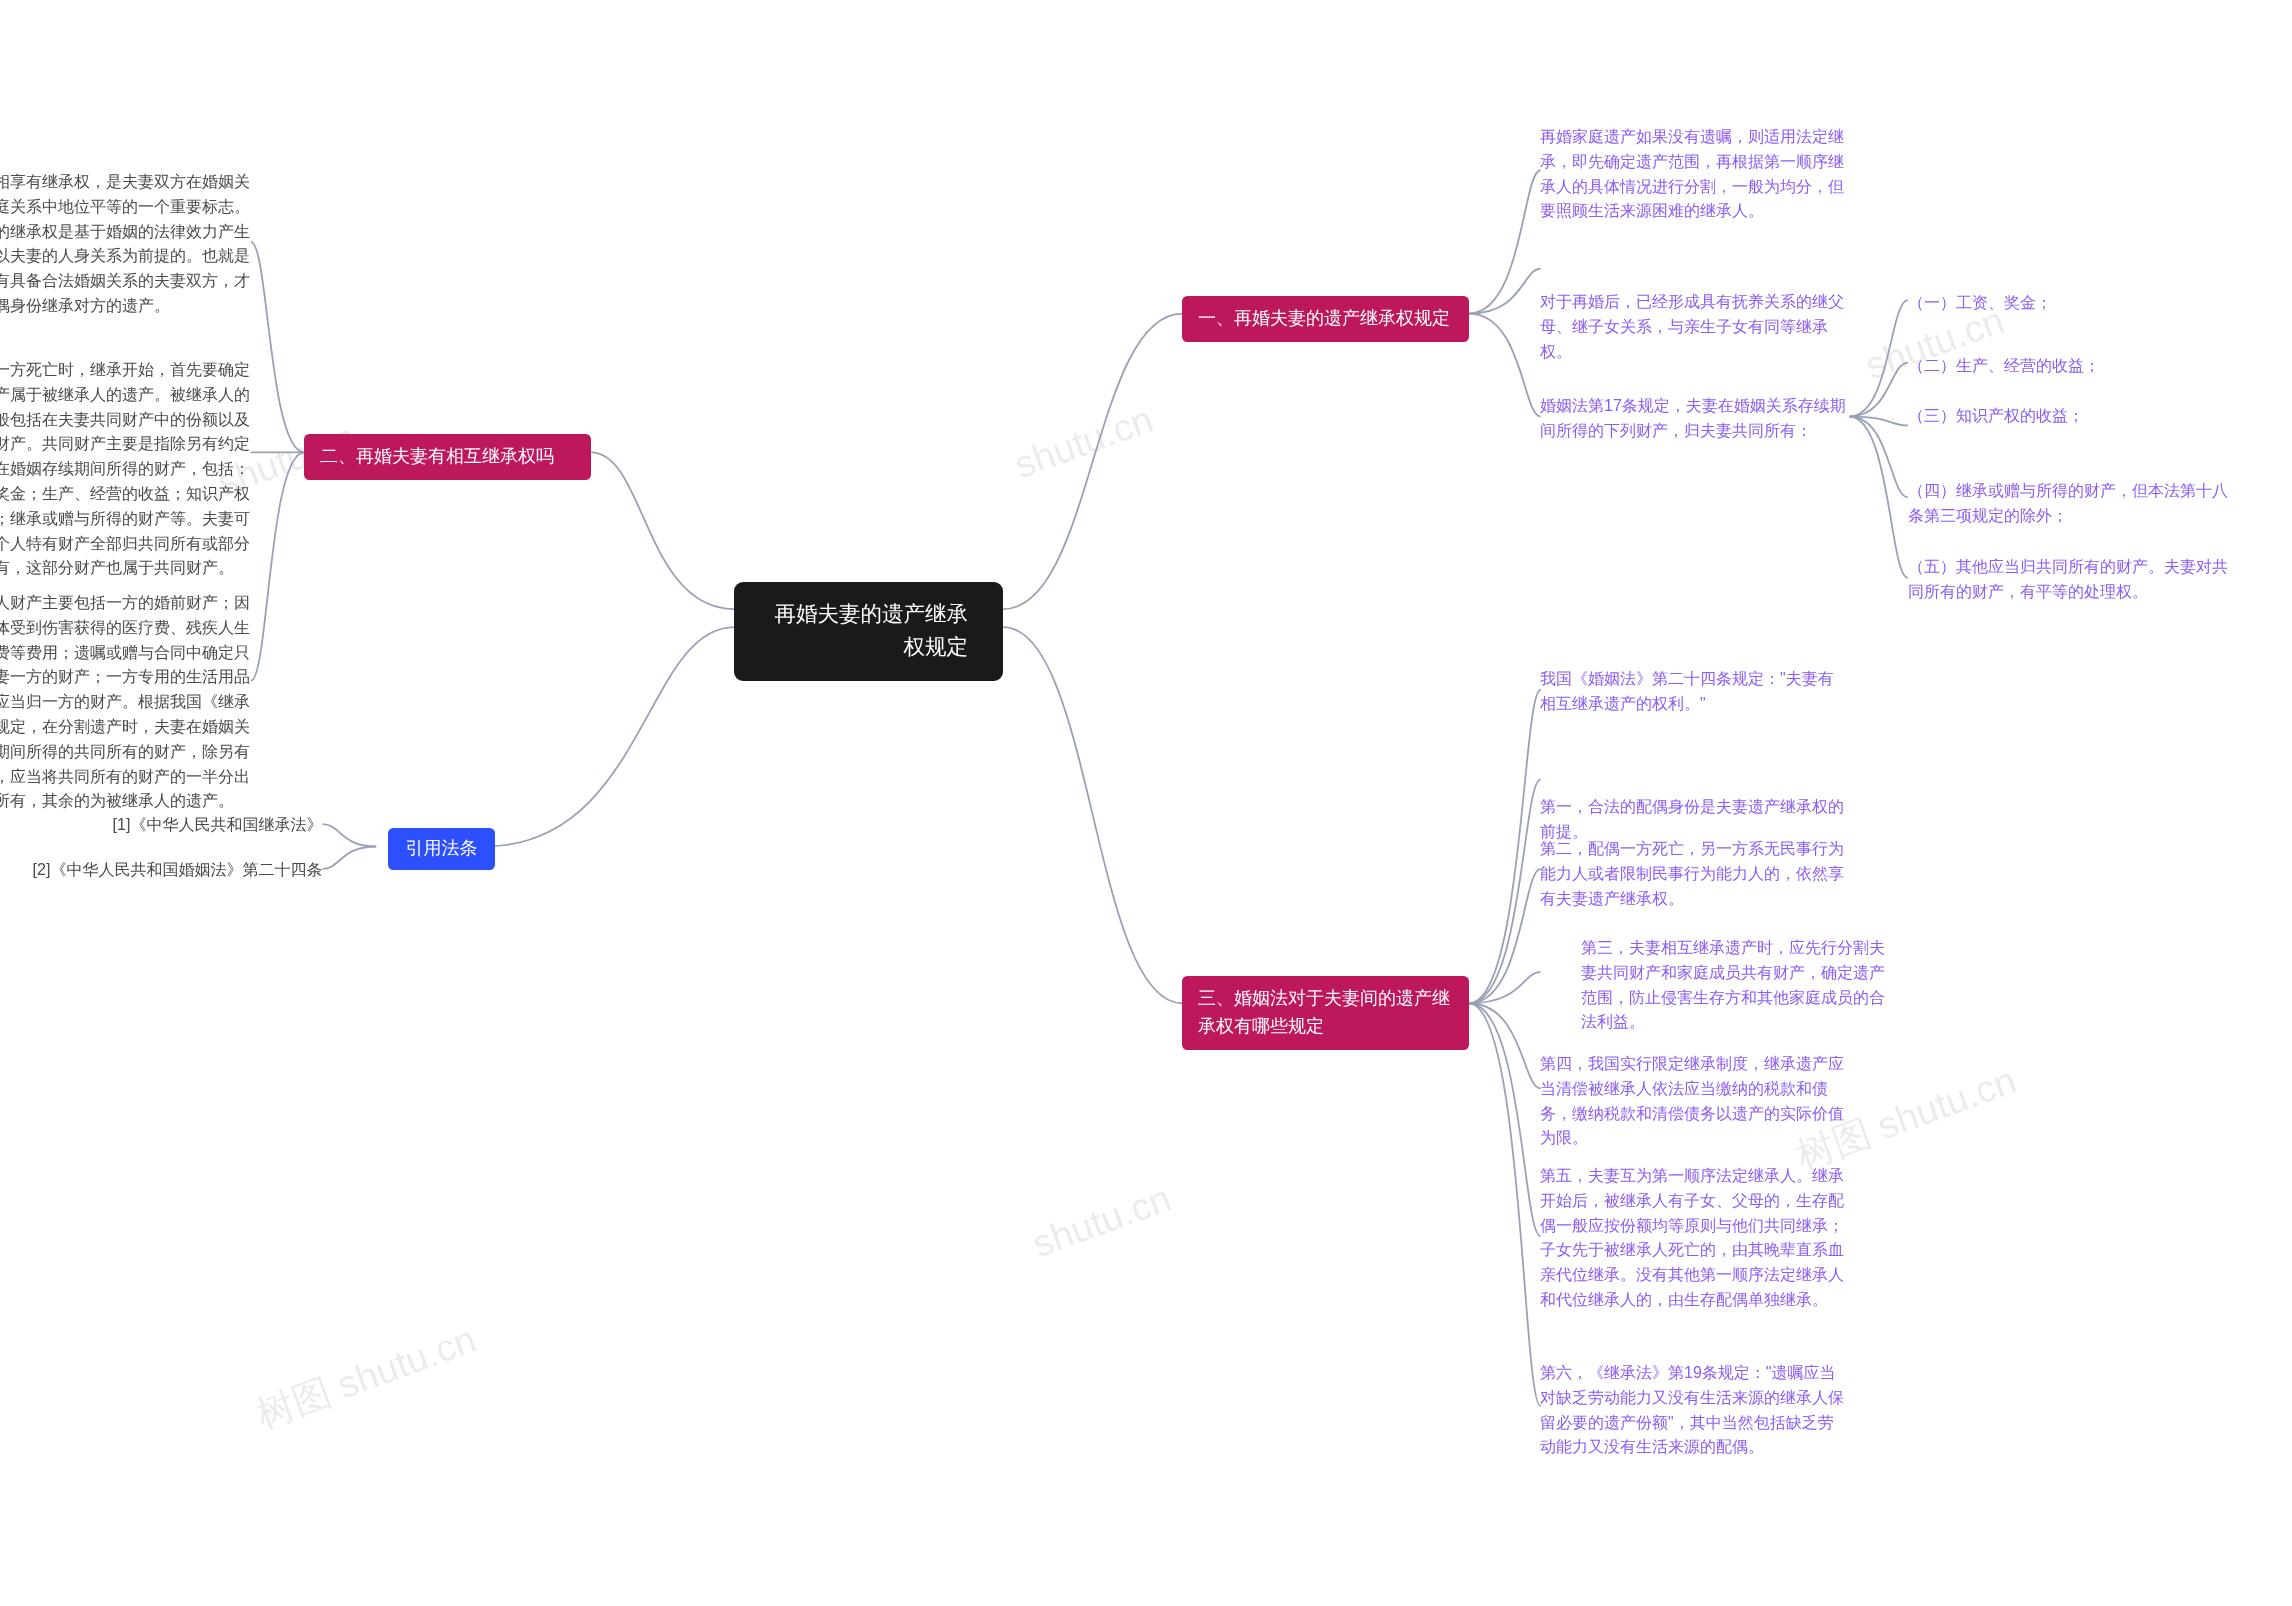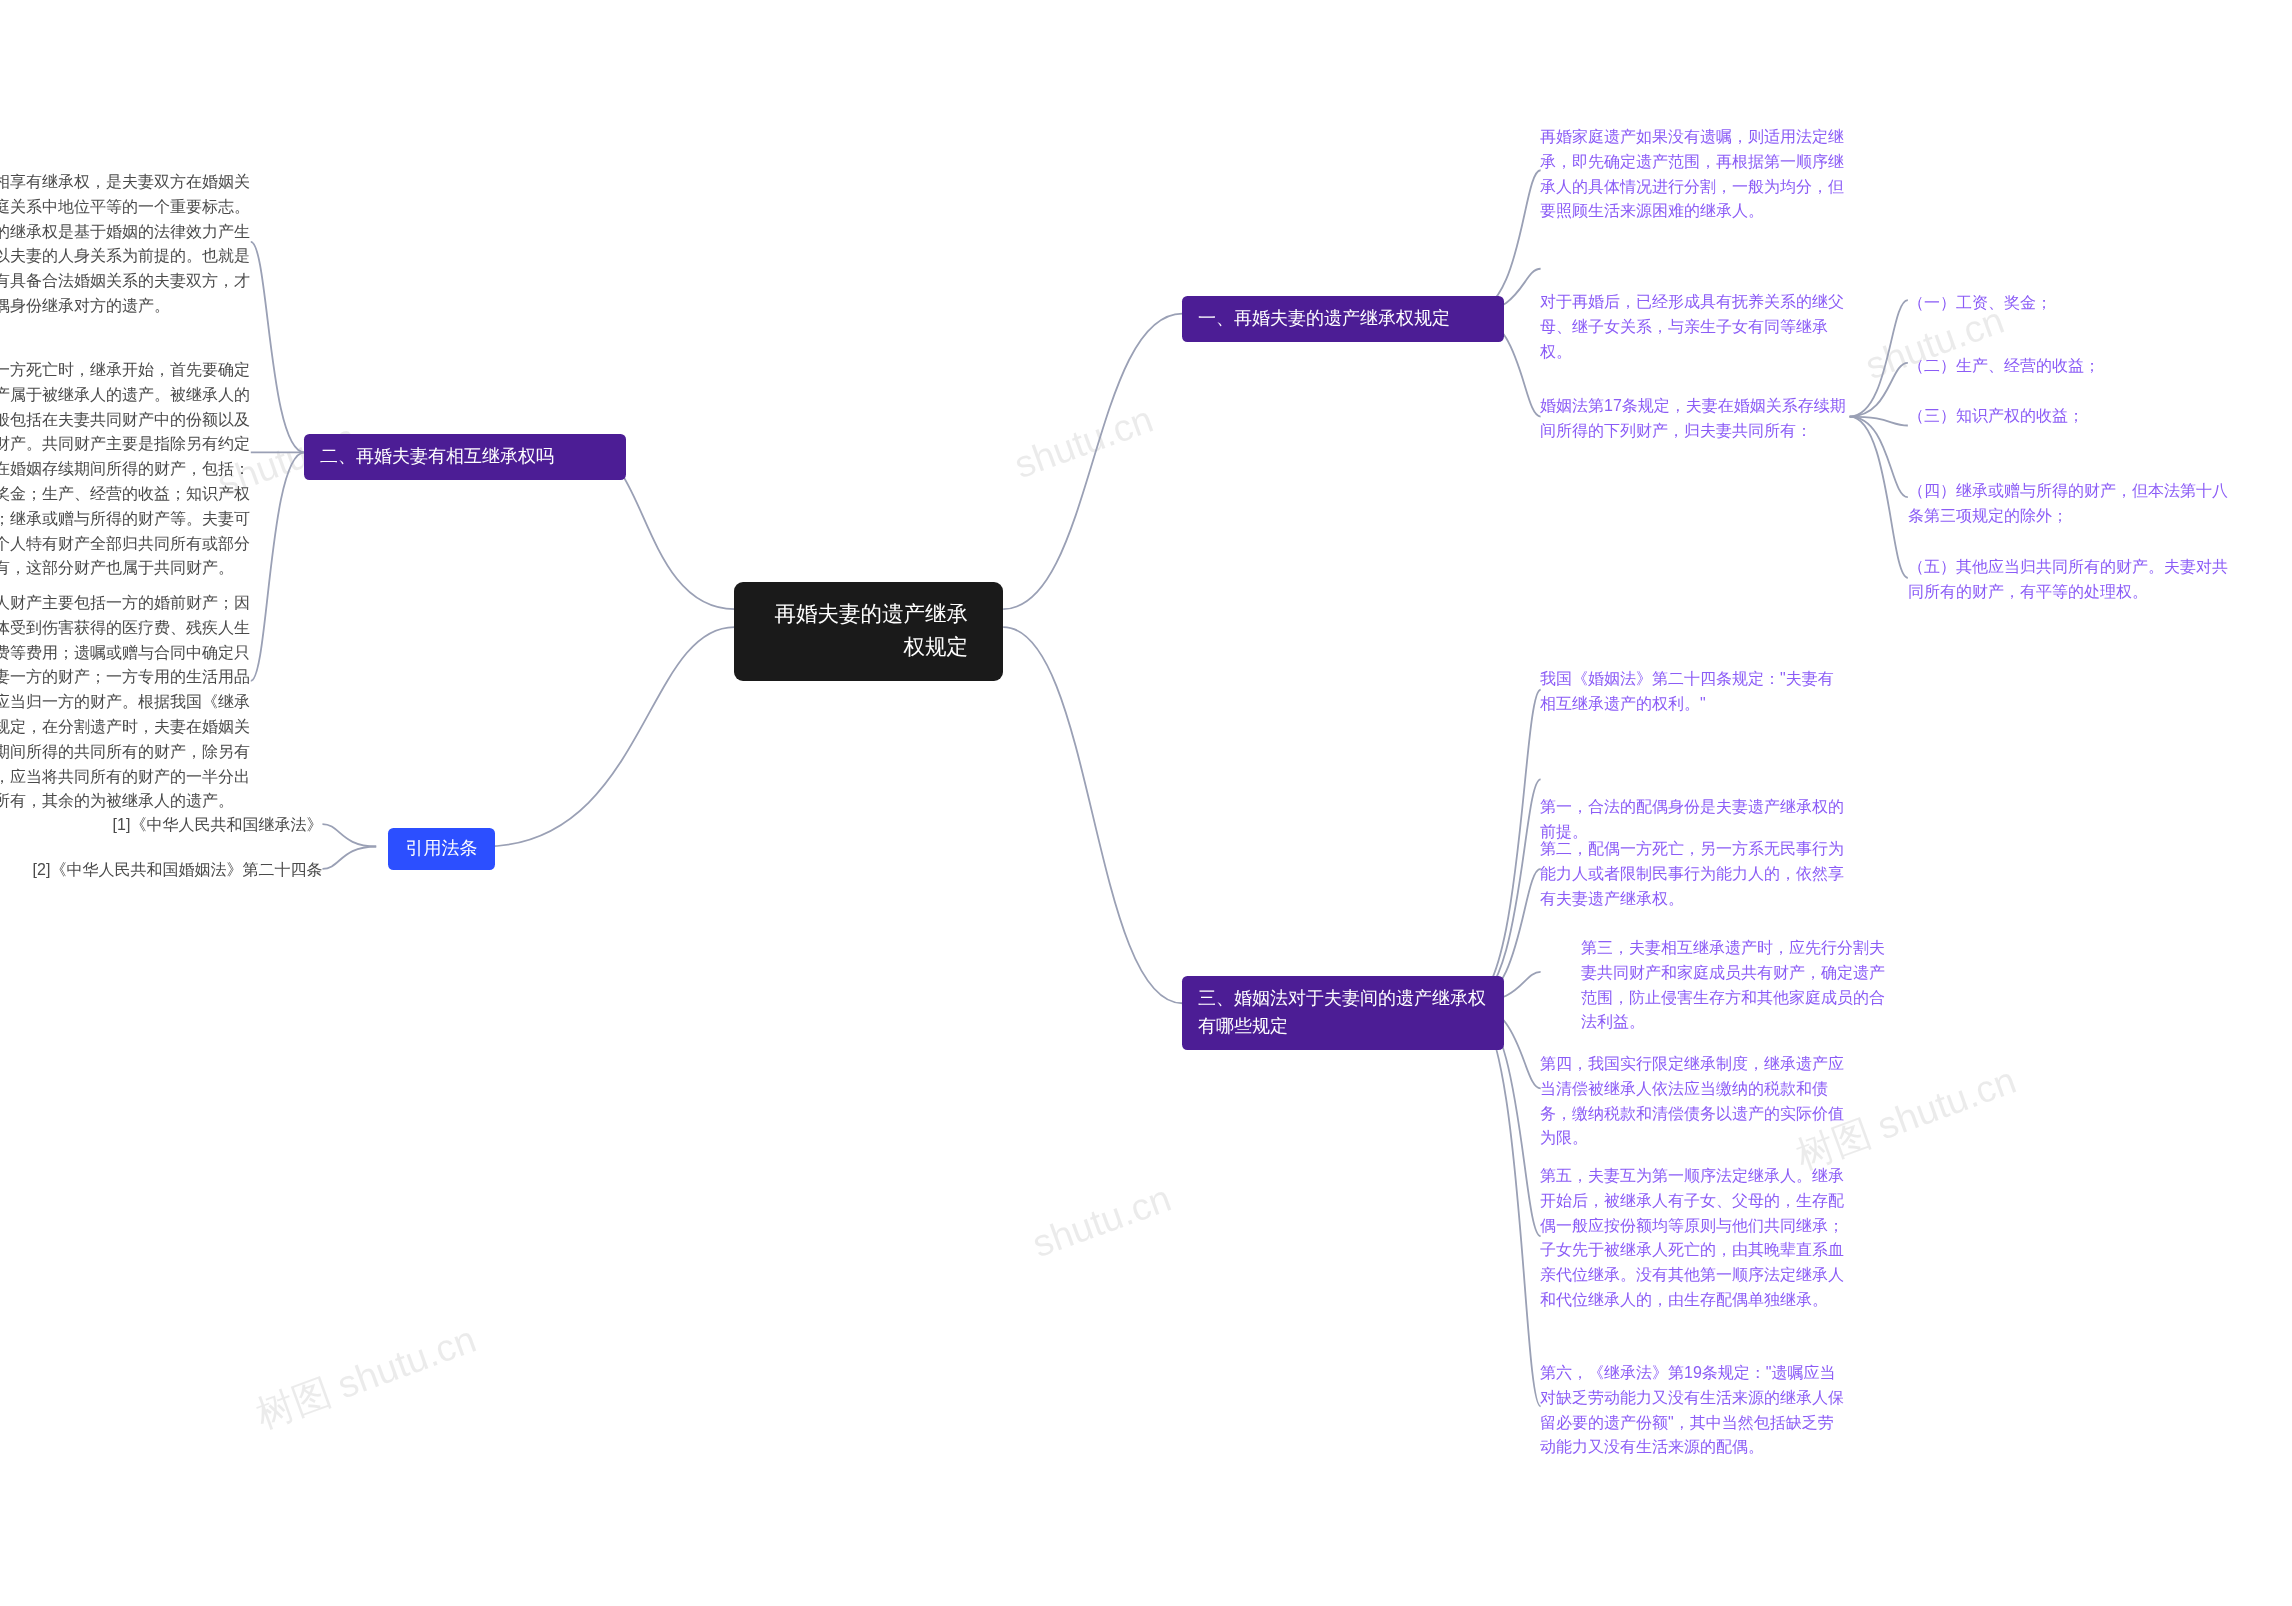--- a/index.html
+++ b/index.html
@@ -30,26 +30,26 @@
   .root-node {
     background: #1a1a1a;
     color: #ffffff;
     padding: 16px 35px;
     border-radius: 9px;
     font-size: 21.5px;
     text-align: right;
     width: 269px;
   }
   .branch-node {
-    background: #4c1d95;
+    background: #be185d;
     color: #ffffff;
     padding: 9px 16px;
     border-radius: 5.4px;
     font-size: 18px;
-    width: 322px;
+    width: 287px;
   }
   .small-branch {
     background: #2c4fff;
     color: #ffffff;
     padding: 7.2px 16px;
     border-radius: 5.4px;
     font-size: 18px;
     width: 107px;
     text-align: center;
     margin-left: 12px;

